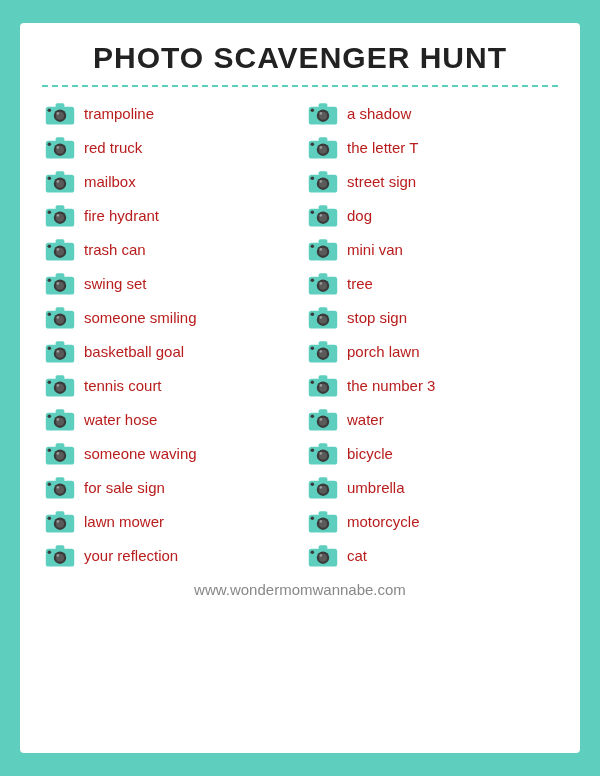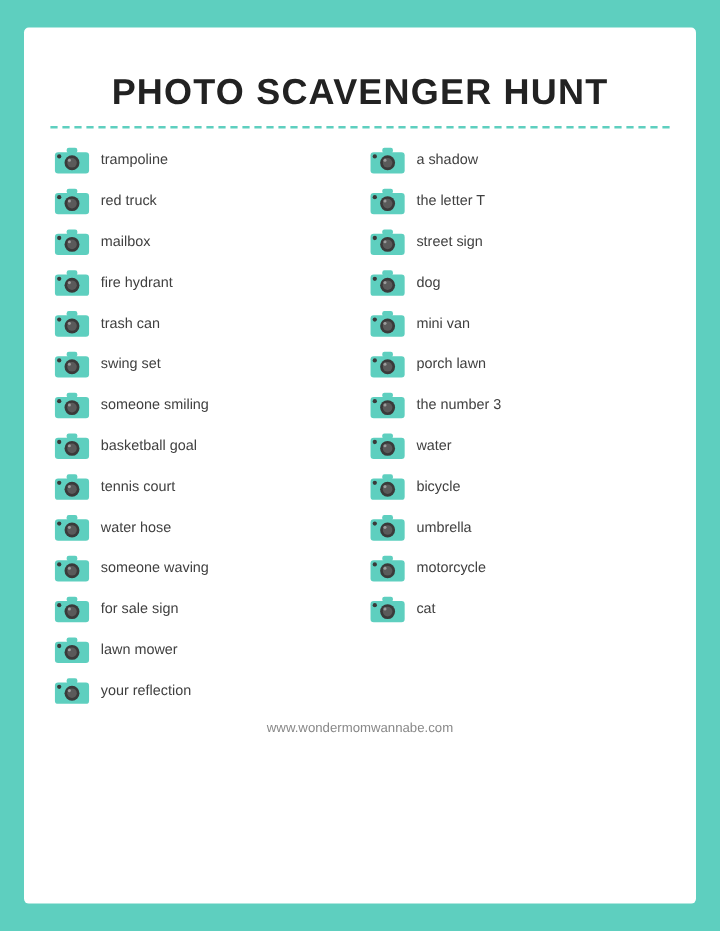--- a/index.html
+++ b/index.html
@@ -27,21 +27,20 @@
 
     .title {
       font-family: 'Arial Black', Arial, sans-serif;
       font-size: 30px;
       font-weight: 900;
       text-transform: uppercase;
       letter-spacing: 1px;
       color: #222;
       margin-bottom: 10px;
       text-align: center;
-      margin-top: 20px;
     }
 
     .divider {
       width: 100%;
       border: none;
       border-top: 2px dashed #5ecfbf;
       margin-bottom: 10px;
     }
 
     .columns {
@@ -65,28 +64,28 @@
     }
 
     .camera-icon {
       flex-shrink: 0;
       width: 32px;
       height: 26px;
       position: relative;
     }
 
     .item-text {
-      font-size: 12px;
-      color: #404040;
+      font-size: 15px;
+      color: #b91c1c;
       font-family: Arial, sans-serif;
     }
 
     .footer {
       margin-top: 10px;
-      font-size: 11px;
+      font-size: 15px;
       color: #888;
       text-align: center;
     }
 
     
     .cam-svg {
       width: 32px;
       height: 26px;
     }
   </style>
@@ -312,20 +311,42 @@
         </div>
         <div class="item">
           <div class="camera-icon"><svg viewBox="0 0 36 28" width="32" height="26" class="cam-svg">
               <rect x="2" y="7" width="32" height="20" rx="3" ry="3" fill="#5ecfbf"></rect>
               <rect x="13" y="3" width="10" height="5" rx="2" fill="#5ecfbf"></rect>
               <circle cx="18" cy="17" r="7" fill="#3a3a3a"></circle>
               <circle cx="18" cy="17" r="4.5" fill="#5a5a5a"></circle>
               <circle cx="15.5" cy="14.5" r="1.5" fill="rgba(255,255,255,0.4)"></circle>
               <circle cx="6" cy="11" r="2" fill="#3a3a3a"></circle>
             </svg></div>
+          <span class="item-text">tree</span>
+        </div>
+        <div class="item">
+          <div class="camera-icon"><svg viewBox="0 0 36 28" width="32" height="26" class="cam-svg">
+              <rect x="2" y="7" width="32" height="20" rx="3" ry="3" fill="#5ecfbf"></rect>
+              <rect x="13" y="3" width="10" height="5" rx="2" fill="#5ecfbf"></rect>
+              <circle cx="18" cy="17" r="7" fill="#3a3a3a"></circle>
+              <circle cx="18" cy="17" r="4.5" fill="#5a5a5a"></circle>
+              <circle cx="15.5" cy="14.5" r="1.5" fill="rgba(255,255,255,0.4)"></circle>
+              <circle cx="6" cy="11" r="2" fill="#3a3a3a"></circle>
+            </svg></div>
+          <span class="item-text">stop sign</span>
+        </div>
+        <div class="item">
+          <div class="camera-icon"><svg viewBox="0 0 36 28" width="32" height="26" class="cam-svg">
+              <rect x="2" y="7" width="32" height="20" rx="3" ry="3" fill="#5ecfbf"></rect>
+              <rect x="13" y="3" width="10" height="5" rx="2" fill="#5ecfbf"></rect>
+              <circle cx="18" cy="17" r="7" fill="#3a3a3a"></circle>
+              <circle cx="18" cy="17" r="4.5" fill="#5a5a5a"></circle>
+              <circle cx="15.5" cy="14.5" r="1.5" fill="rgba(255,255,255,0.4)"></circle>
+              <circle cx="6" cy="11" r="2" fill="#3a3a3a"></circle>
+            </svg></div>
           <span class="item-text">porch lawn</span>
         </div>
         <div class="item">
           <div class="camera-icon"><svg viewBox="0 0 36 28" width="32" height="26" class="cam-svg">
               <rect x="2" y="7" width="32" height="20" rx="3" ry="3" fill="#5ecfbf"></rect>
               <rect x="13" y="3" width="10" height="5" rx="2" fill="#5ecfbf"></rect>
               <circle cx="18" cy="17" r="7" fill="#3a3a3a"></circle>
               <circle cx="18" cy="17" r="4.5" fill="#5a5a5a"></circle>
               <circle cx="15.5" cy="14.5" r="1.5" fill="rgba(255,255,255,0.4)"></circle>
               <circle cx="6" cy="11" r="2" fill="#3a3a3a"></circle>

